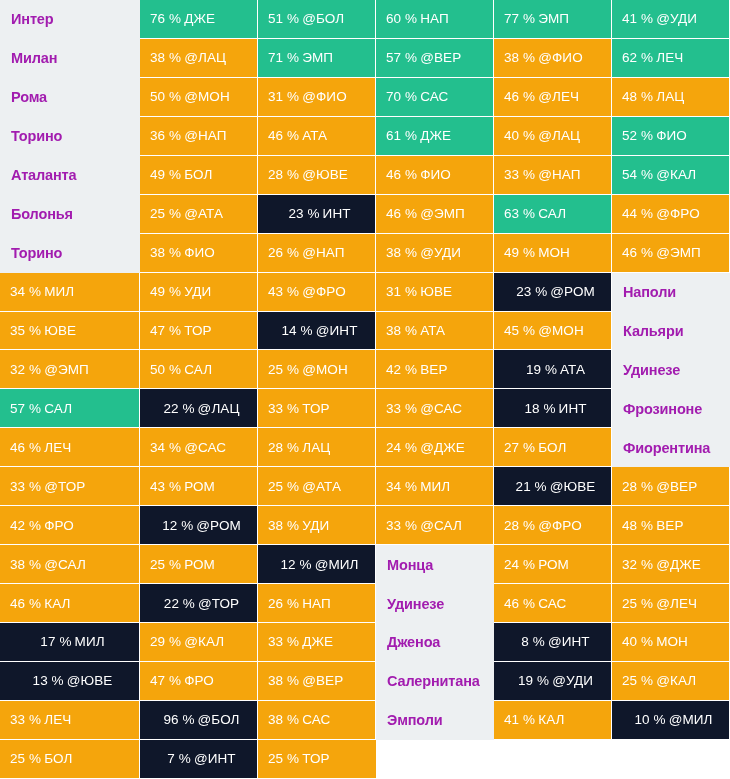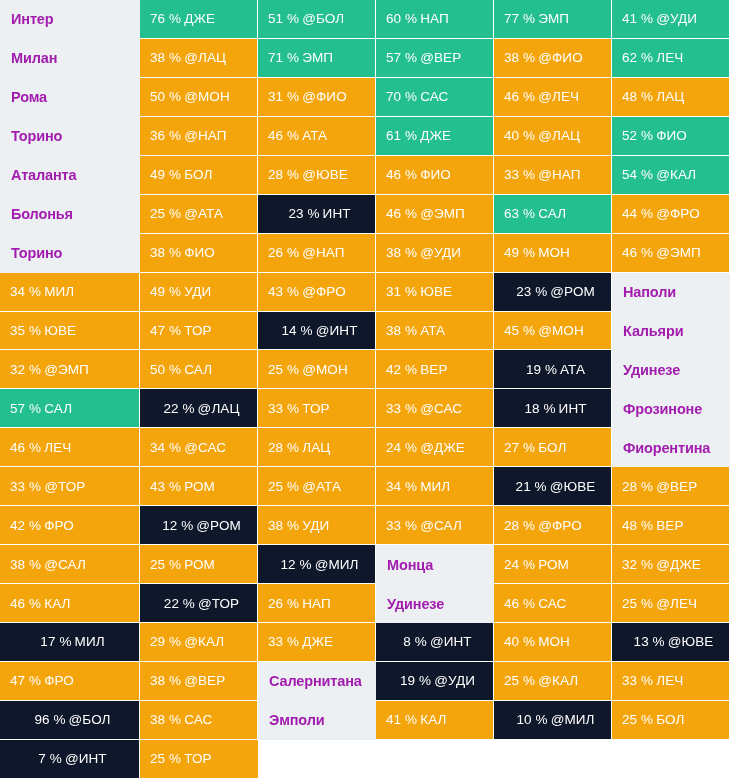--- a/index.html
+++ b/index.html
@@ -415,20 +415,21 @@
       <span class="opp">МИЛ</span>
     </div>
     <div class="cell orange">
       <span class="pct">29 %</span>
       <span class="opp">@КАЛ</span>
     </div>
     <div class="cell orange">
       <span class="pct">33 %</span>
       <span class="opp">ДЖЕ</span>
     </div>
+    <div class="team-label">Дженоа</div>
     <div class="cell red">
       <span class="pct">8 %</span>
       <span class="opp">@ИНТ</span>
     </div>
     <div class="cell orange">
       <span class="pct">40 %</span>
       <span class="opp">МОН</span>
     </div>
     <div class="cell red">
       <span class="pct">13 %</span>

